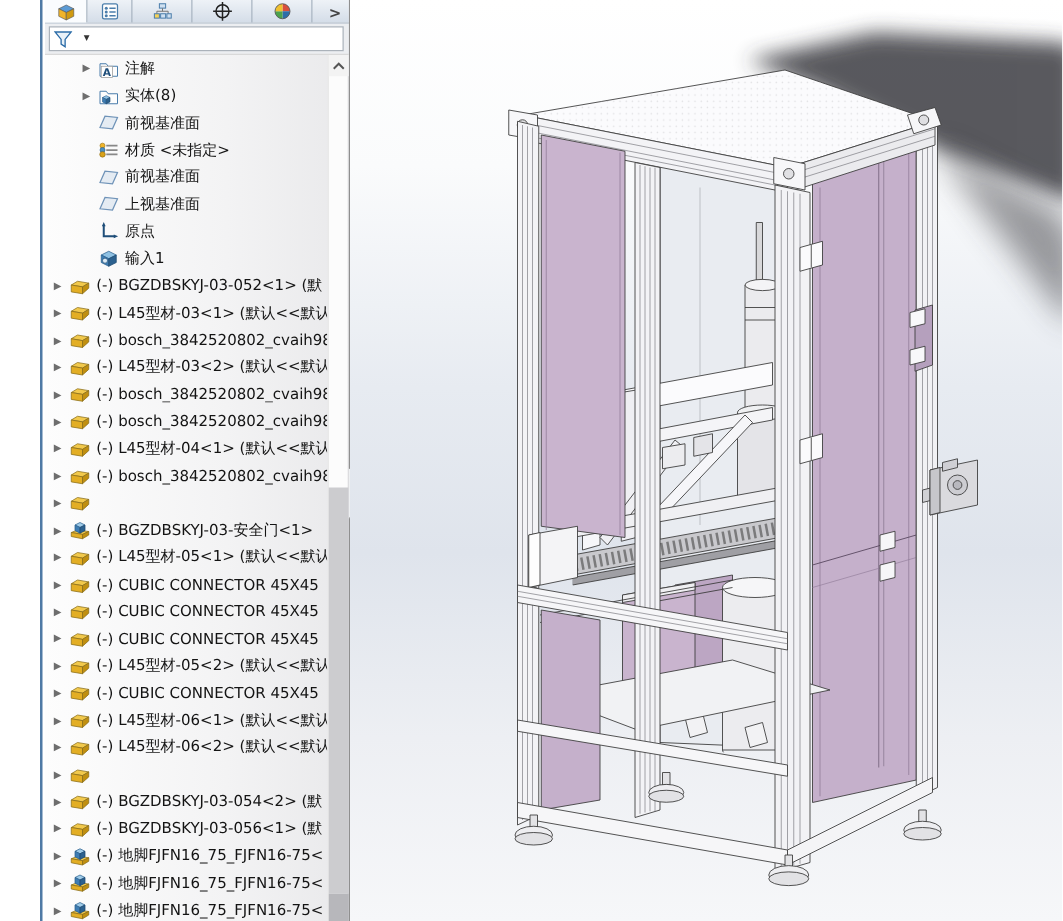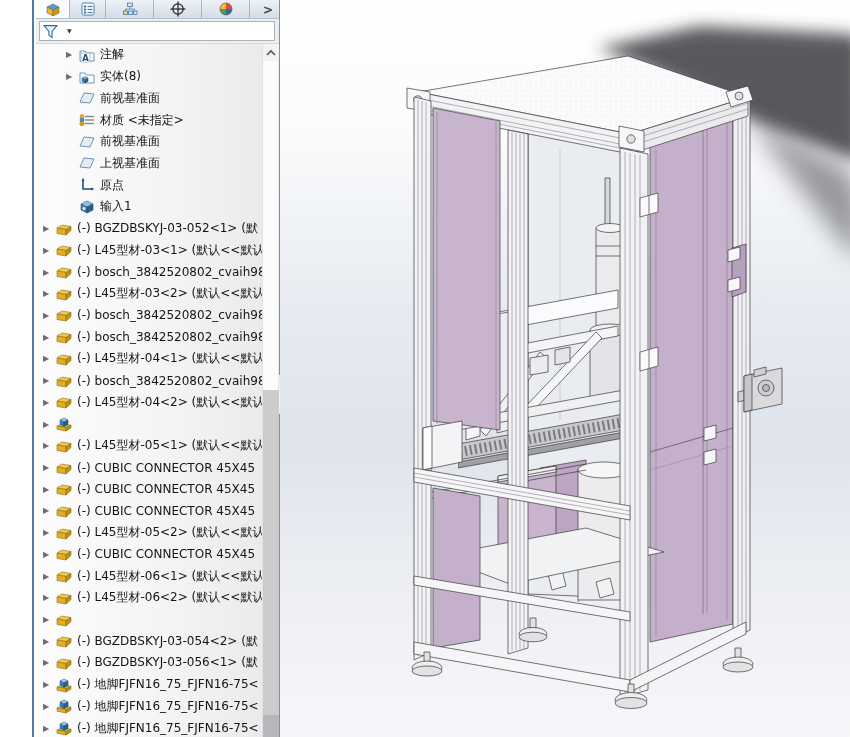--- a/index.html
+++ b/index.html
@@ -311,34 +311,34 @@
         </div>
         <div class="tree-row lvl1">
           <span class="arrow">▶</span>
           <span class="t-icon">
             <svg width="16" height="16" viewBox="0 0 16 16">
               <polygon points="1,7 6,4 15,5.5 10,8.5" fill="#f2c94c" stroke="#8a6d1a" stroke-width="0.6"></polygon>
               <polygon points="1,7 10,8.5 10,14 1,12.5" fill="#e3ae24" stroke="#8a6d1a" stroke-width="0.6"></polygon>
               <polygon points="10,8.5 15,5.5 15,9.5 10,14" fill="#c08f10" stroke="#8a6d1a" stroke-width="0.6"></polygon>
             </svg>
           </span>
-          <span class="t-label">(-) L45型材-04&lt;2&gt; (默认&lt;&lt;默认</span>
         </div>
         <div class="tree-row lvl1">
           <span class="arrow">▶</span>
           <span class="t-icon">
             <svg width="16" height="16" viewBox="0 0 16 16">
               <polygon points="1,10 6,8 15,9.2 10,11.5" fill="#f2c94c" stroke="#8a6d1a" stroke-width="0.6"></polygon>
               <polygon points="1,10 10,11.5 10,15 1,13.2" fill="#e3ae24" stroke="#8a6d1a" stroke-width="0.6"></polygon>
               <polygon points="10,11.5 15,9.2 15,12 10,15" fill="#c08f10" stroke="#8a6d1a" stroke-width="0.6"></polygon>
               <polygon points="4,4 8,2 12,4 8,6" fill="#9fcbe8" stroke="#2c618f" stroke-width="0.6"></polygon>
               <polygon points="4,4 8,6 8,10.5 4,8.5" fill="#3e7db3" stroke="#2c618f" stroke-width="0.6"></polygon>
               <polygon points="8,6 12,4 12,8.5 8,10.5" fill="#2c618f" stroke="#1d4a70" stroke-width="0.6"></polygon>
             </svg>
           </span>
+          <span class="t-label">(-) BGZDBSKYJ-03-安全门&lt;1&gt;</span>
         </div>
         <div class="tree-row lvl1">
           <span class="arrow">▶</span>
           <span class="t-icon">
             <svg width="16" height="16" viewBox="0 0 16 16">
               <polygon points="1,7 6,4 15,5.5 10,8.5" fill="#f2c94c" stroke="#8a6d1a" stroke-width="0.6"></polygon>
               <polygon points="1,7 10,8.5 10,14 1,12.5" fill="#e3ae24" stroke="#8a6d1a" stroke-width="0.6"></polygon>
               <polygon points="10,8.5 15,5.5 15,9.5 10,14" fill="#c08f10" stroke="#8a6d1a" stroke-width="0.6"></polygon>
             </svg>
           </span>

